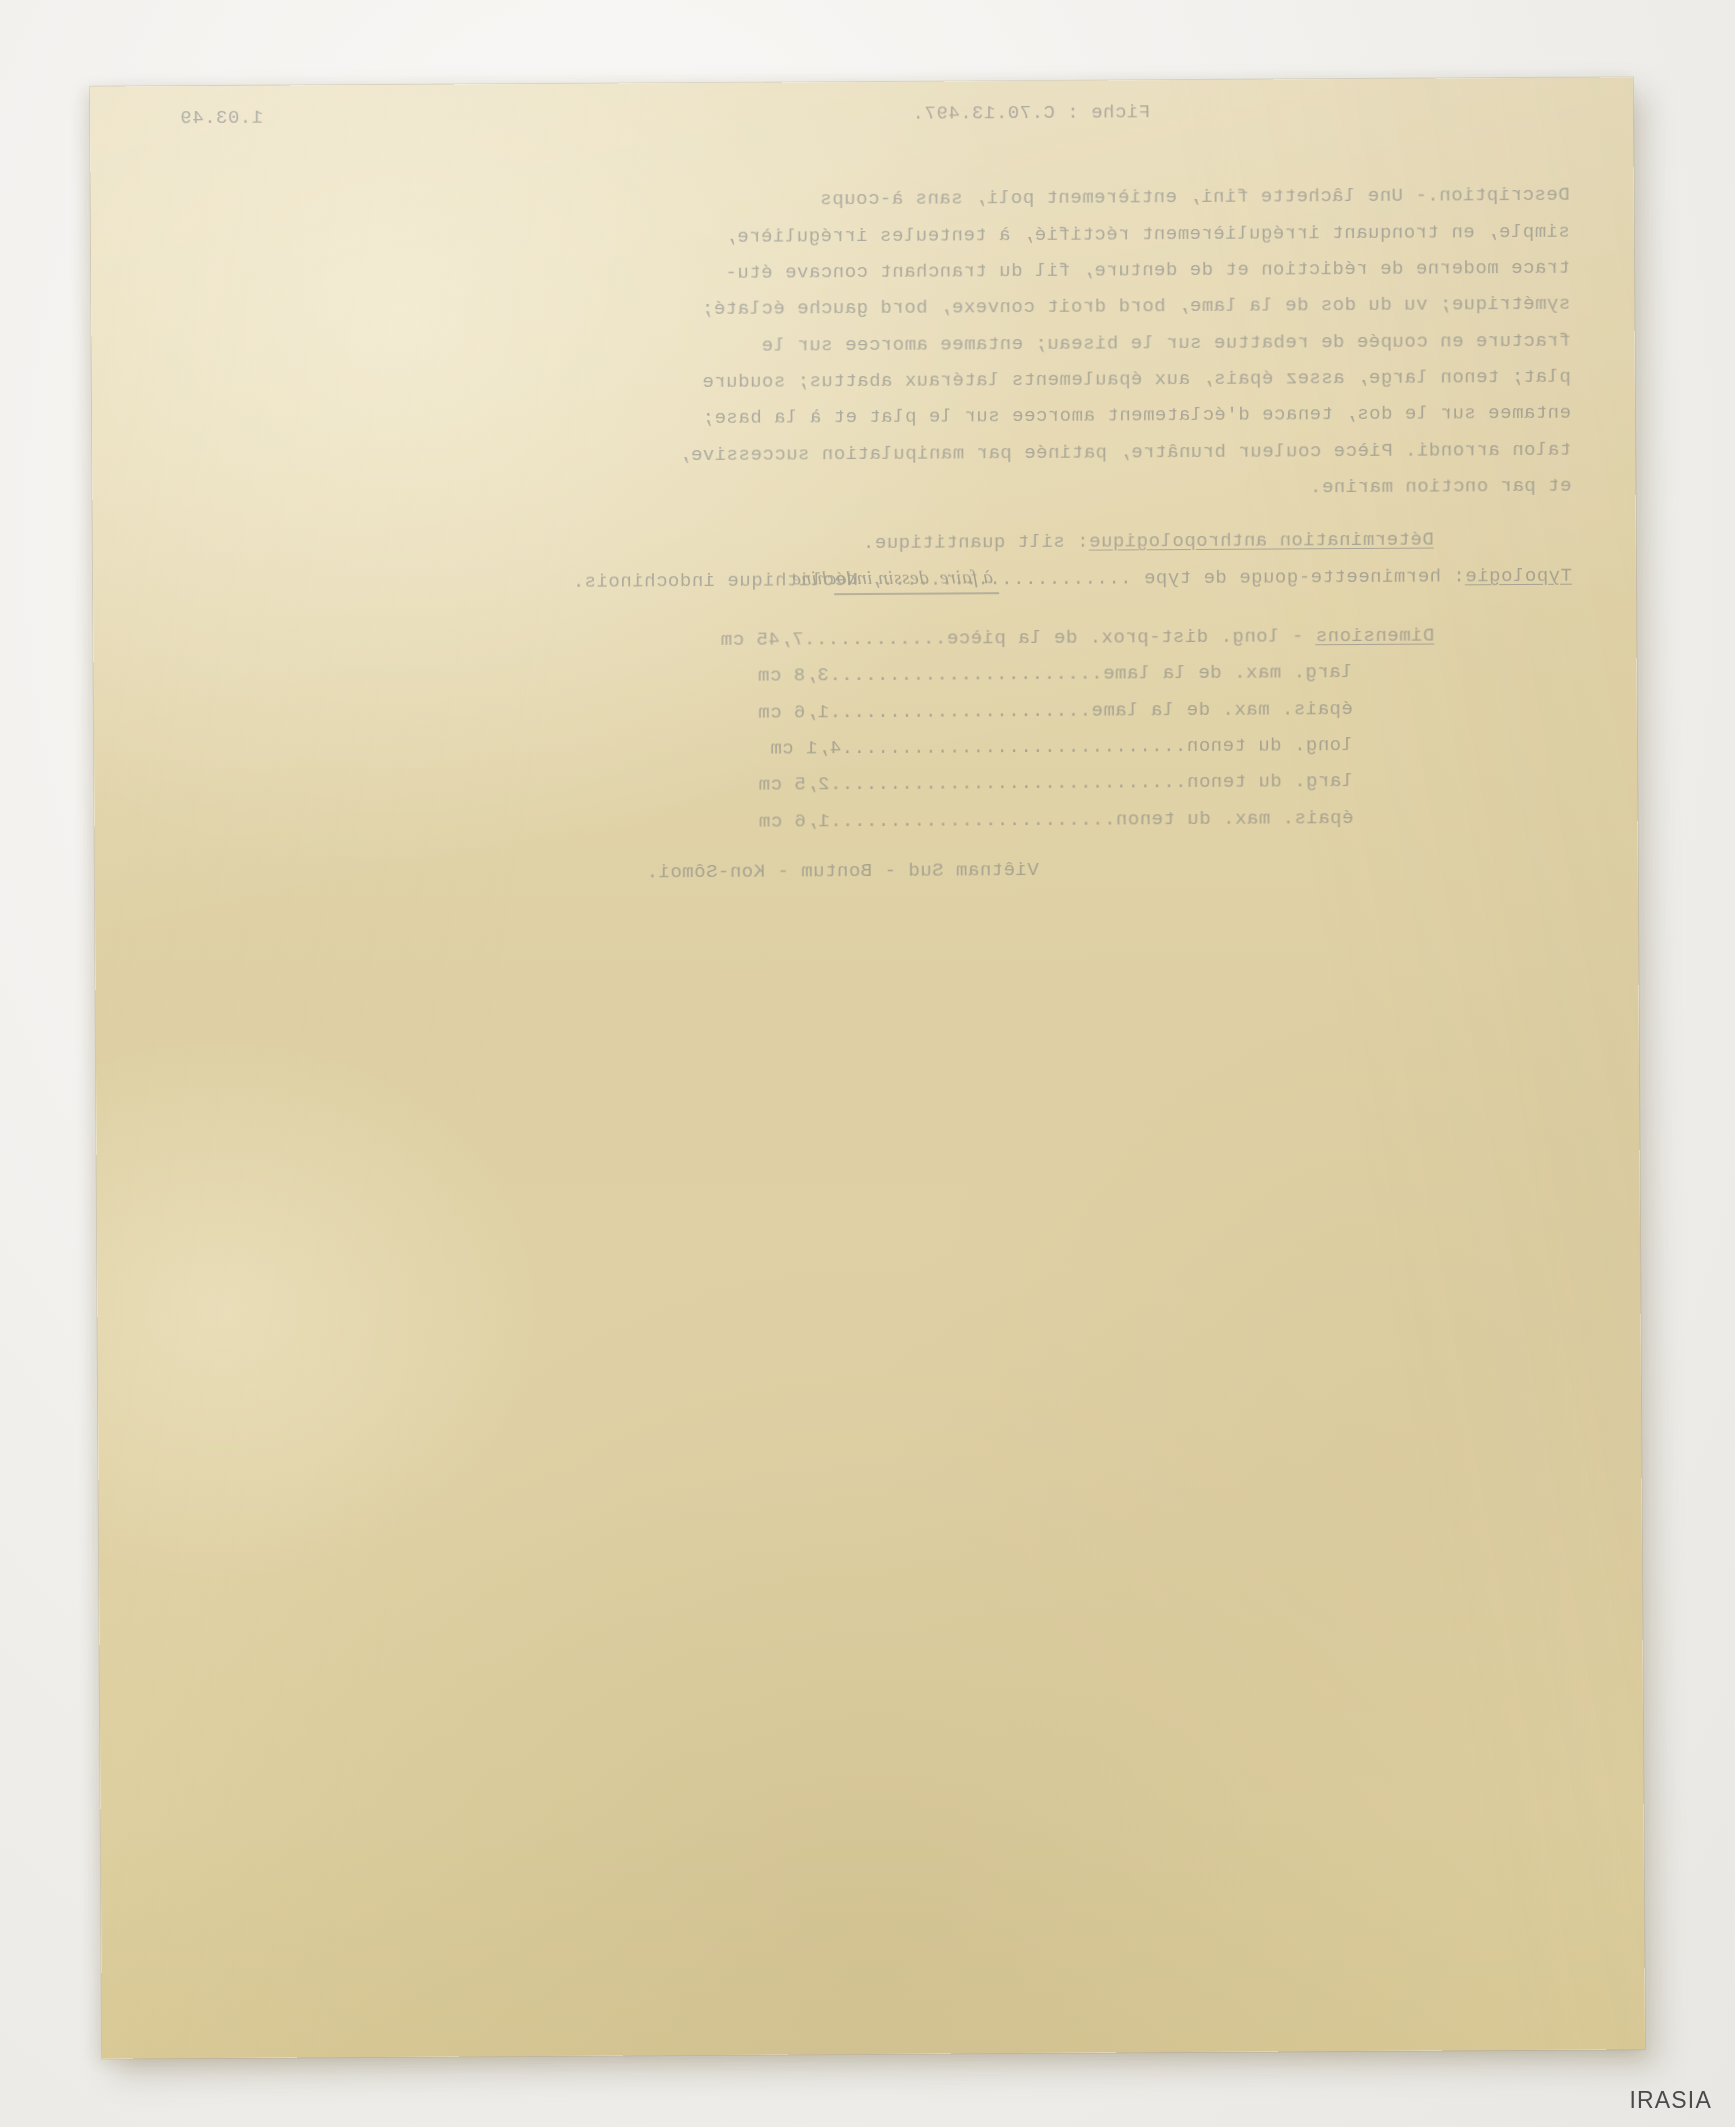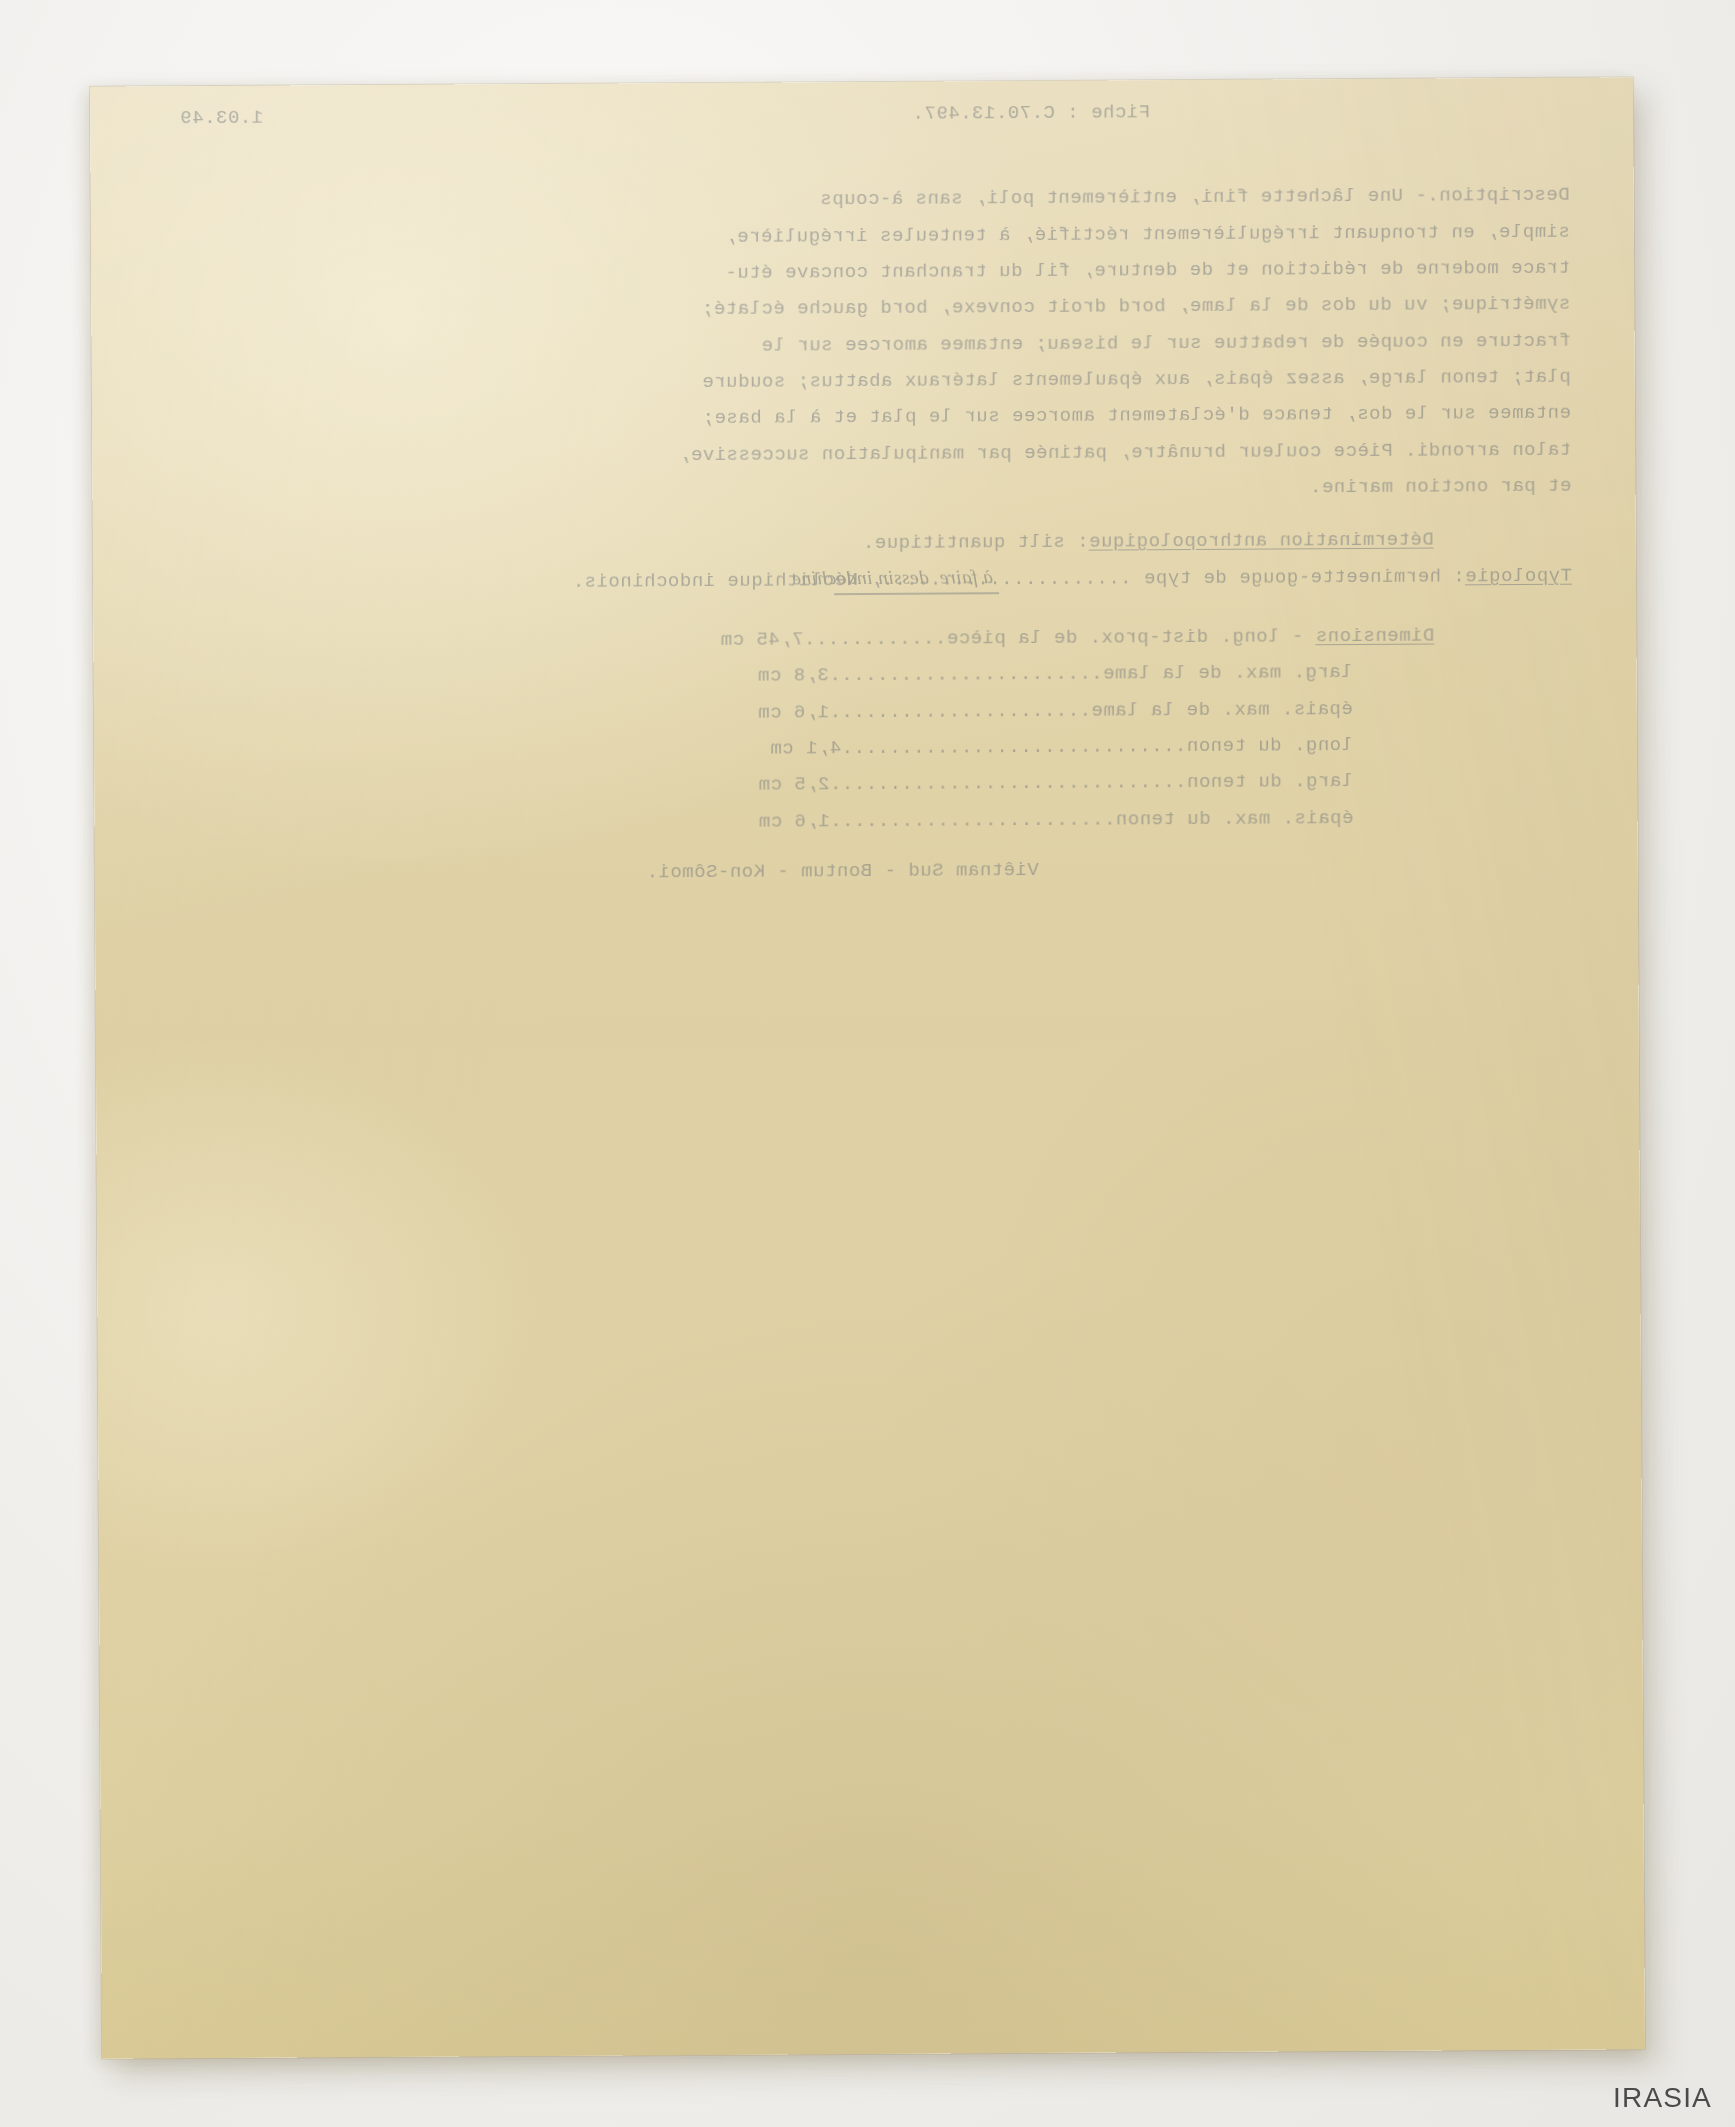--- a/index.html
+++ b/index.html
@@ -116,21 +116,21 @@
     background: #596270;
     opacity: .8;
   }
 
   
   #watermark {
     position: absolute;
     right: 23px;
     bottom: 14px;
     font-family: "Liberation Sans", sans-serif;
-    font-size: 28px;
+    font-size: 23px;
     letter-spacing: 1.2px;
     color: #4a4a4a;
   }
 </style>
 </head>
 <body>
 
 <div id="photo-bg"></div>
 
 <div id="paper">

